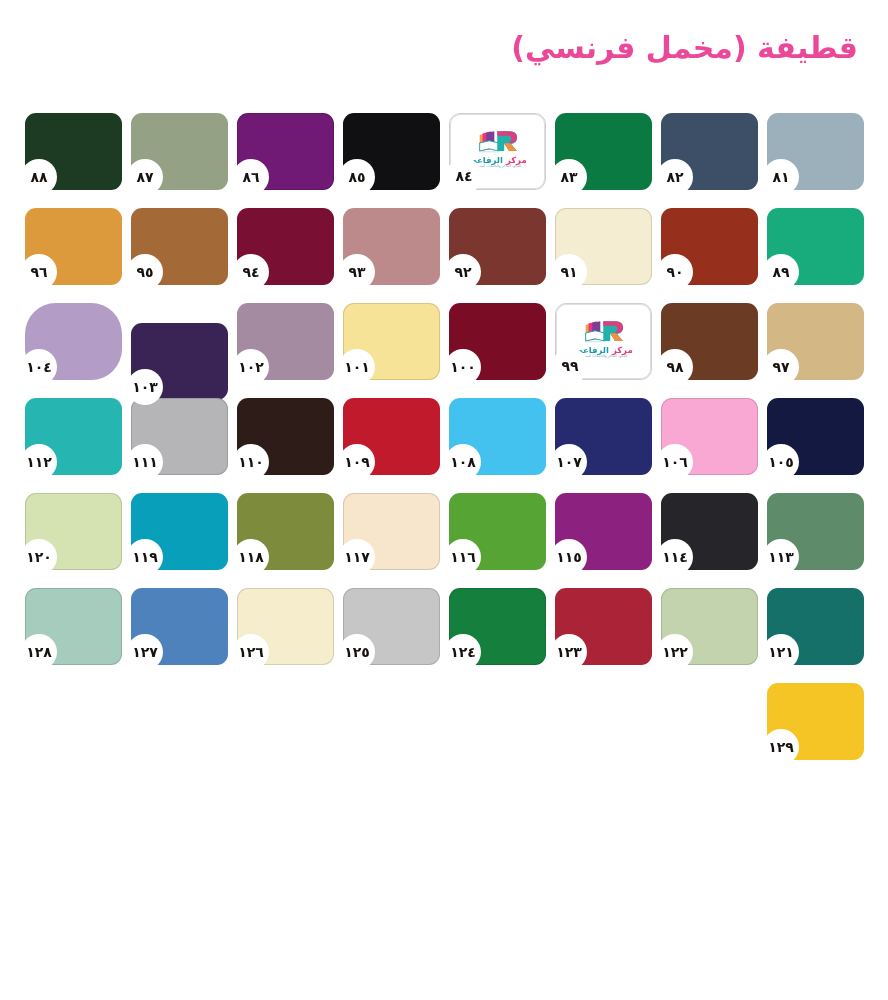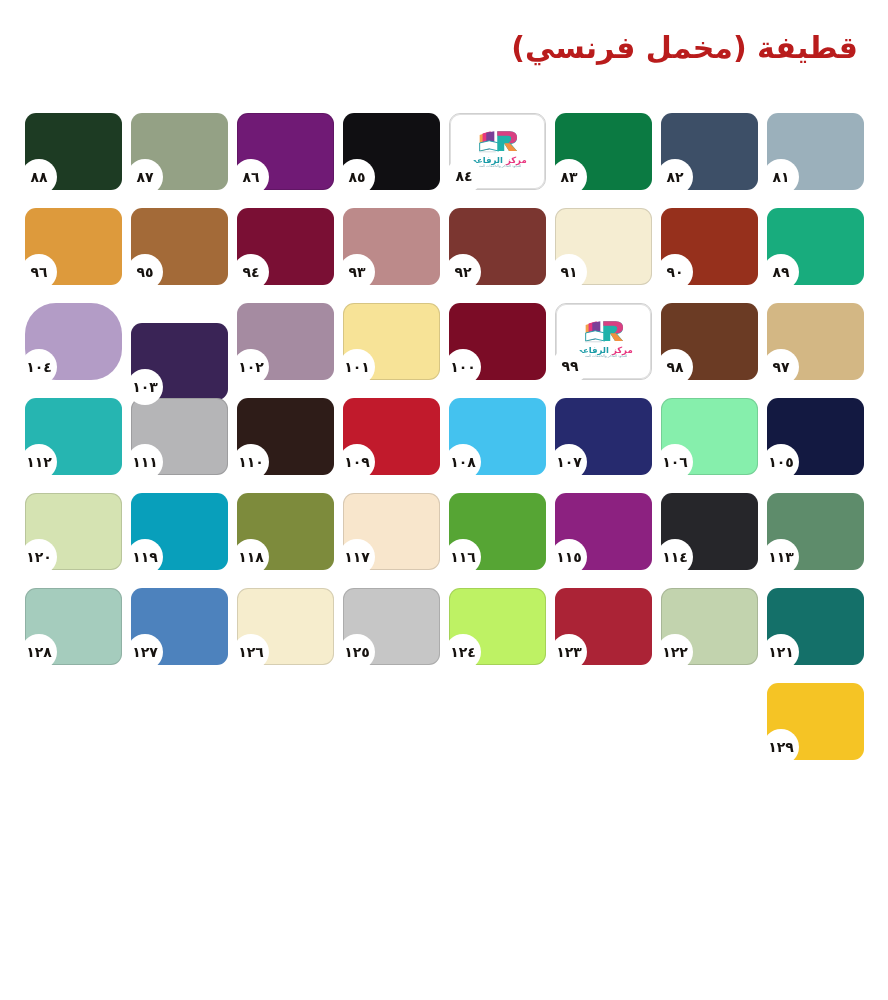--- a/index.html
+++ b/index.html
@@ -55,21 +55,21 @@
     direction: rtl;
     line-height: 1;
   }
 
   .page-title {
     position: absolute;
     right: 30px;
     top: 30px;
     font-size: 30px;
     font-weight: bold;
-    color: #b91c1c;
+    color: #ec4899;
     direction: rtl;
     white-space: nowrap;
     letter-spacing: -0.5px;
   }
 
   
   .grid {
     position: absolute;
     left: 25px;
     top: 113px;
@@ -258,21 +258,21 @@
       </div>
       <div class="swatch" style="left: 318px; background: rgb(193, 26, 44);">
         <div class="badge">١٠٩</div>
       </div>
       <div class="swatch" style="left: 424px; background: rgb(68, 194, 239);">
         <div class="badge">١٠٨</div>
       </div>
       <div class="swatch" style="left: 530px; background: rgb(38, 42, 110);">
         <div class="badge">١٠٧</div>
       </div>
-      <div class="swatch light-edge" style="left: 636px; background: #86efac;">
+      <div class="swatch light-edge" style="left: 636px; background: #f9a8d4;">
         <div class="badge">١٠٦</div>
       </div>
       <div class="swatch" style="left: 742px; background: rgb(19, 25, 65);">
         <div class="badge">١٠٥</div>
       </div>
     </div>
     <div class="grid-row">
       <div class="swatch light-edge" style="left: 0px; background: rgb(213, 227, 178);">
         <div class="badge">١٢٠</div>
       </div>
@@ -304,21 +304,21 @@
       </div>
       <div class="swatch" style="left: 106px; background: rgb(77, 130, 189);">
         <div class="badge">١٢٧</div>
       </div>
       <div class="swatch light-edge" style="left: 212px; background: rgb(246, 237, 205);">
         <div class="badge">١٢٦</div>
       </div>
       <div class="swatch light-edge" style="left: 318px; background: rgb(198, 198, 198);">
         <div class="badge">١٢٥</div>
       </div>
-      <div class="swatch light-edge" style="left: 424px; background: #bef264;">
+      <div class="swatch light-edge" style="left: 424px; background: #15803d;">
         <div class="badge">١٢٤</div>
       </div>
       <div class="swatch" style="left: 530px; background: rgb(171, 35, 54);">
         <div class="badge">١٢٣</div>
       </div>
       <div class="swatch light-edge" style="left: 636px; background: rgb(194, 211, 174);">
         <div class="badge">١٢٢</div>
       </div>
       <div class="swatch" style="left: 742px; background: rgb(20, 112, 105);">
         <div class="badge">١٢١</div>

